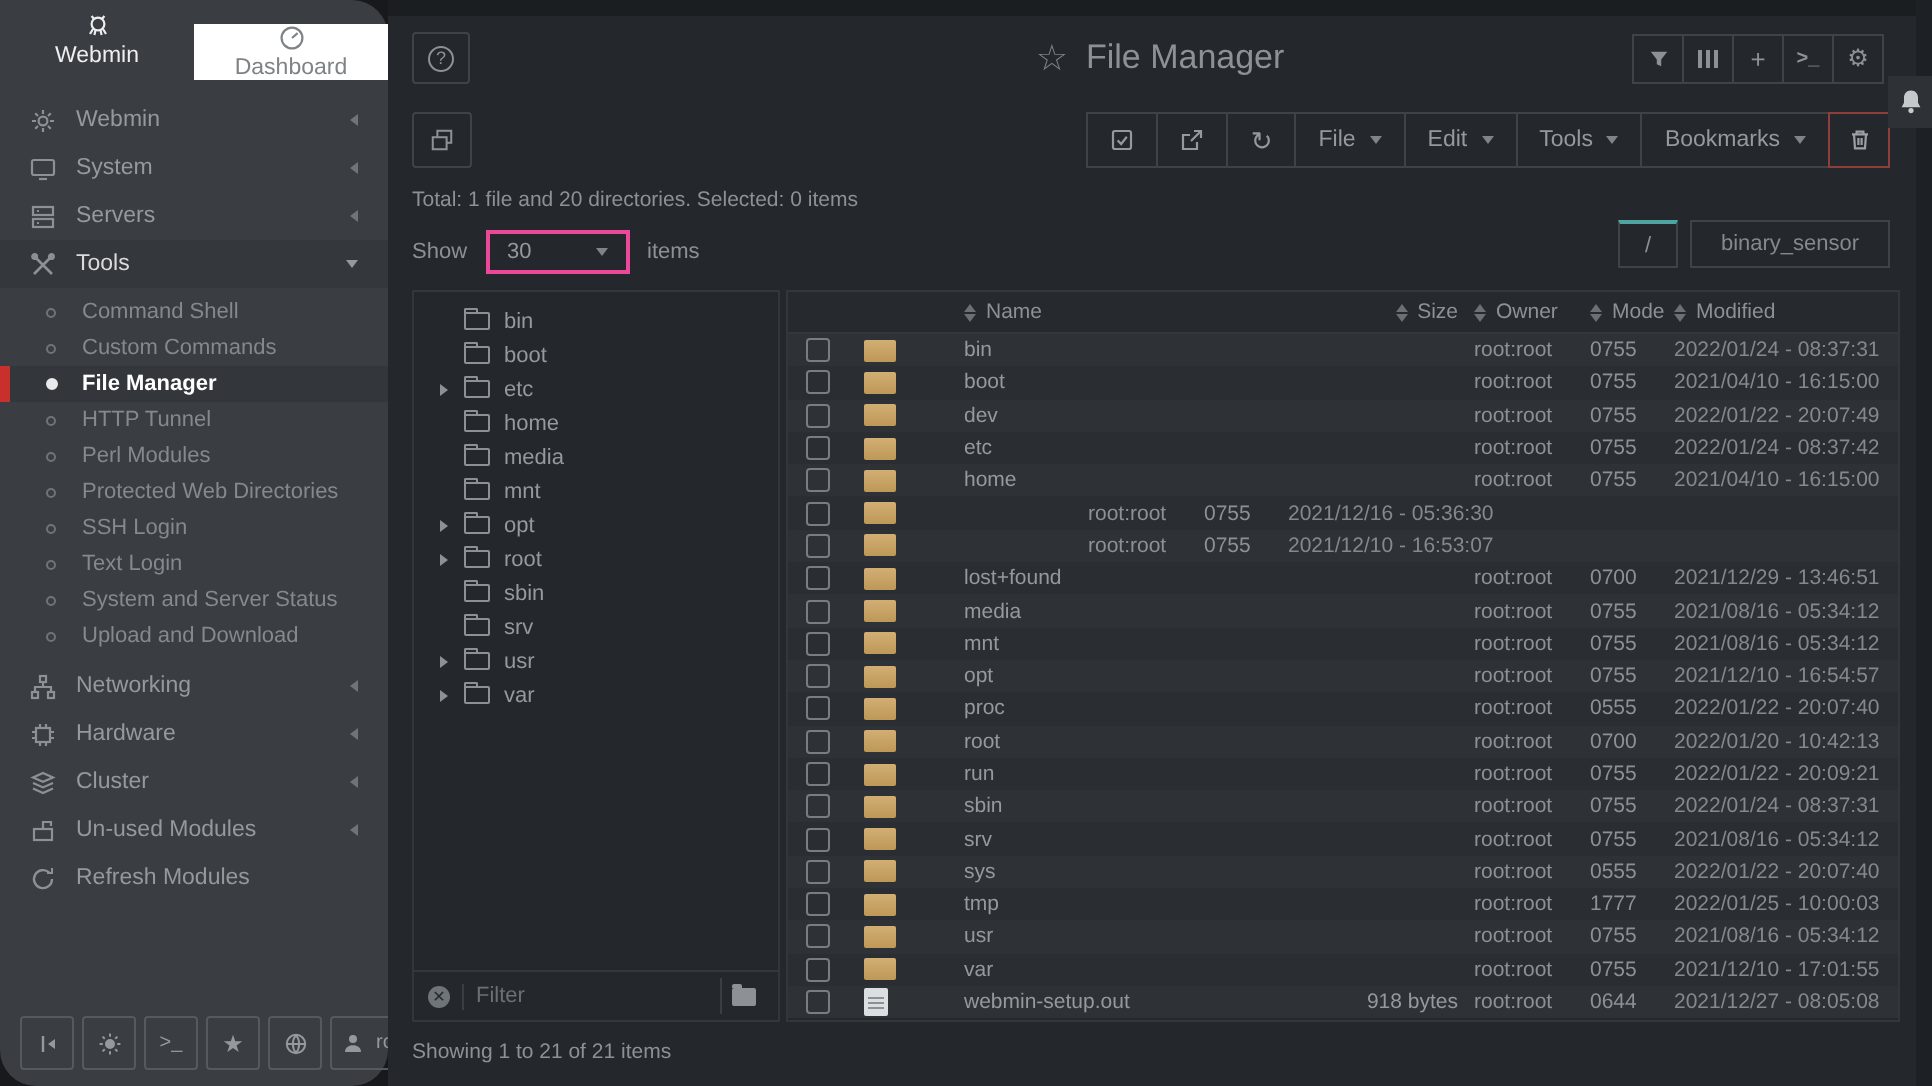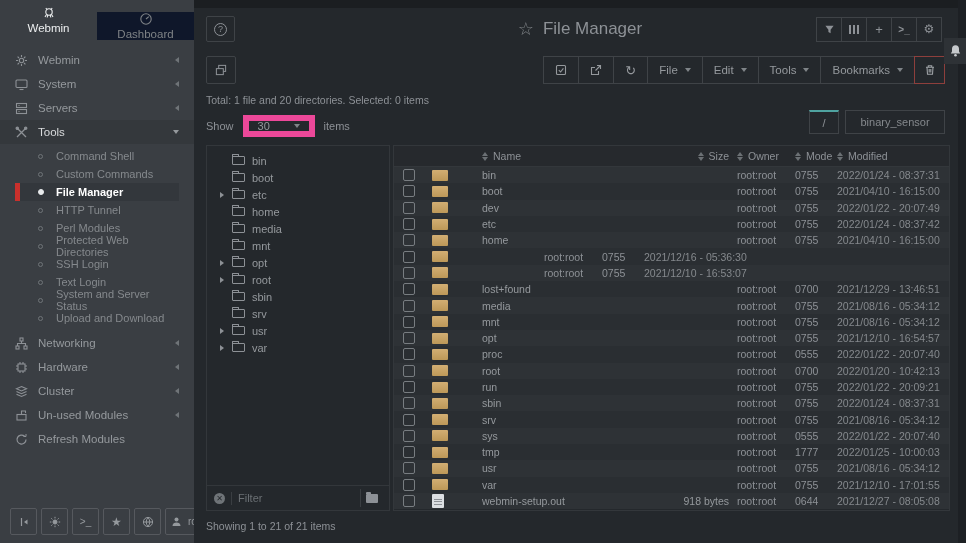--- a/index.html
+++ b/index.html
@@ -1,39 +1,39 @@
 <!DOCTYPE html>
 <html><head>
 <meta charset="utf-8">
 <style>
   * { margin:0; padding:0; box-sizing:border-box; }
   html,body { width:966px; height:543px; overflow:hidden; background:#17191c;
     font-family:"Liberation Sans", sans-serif; }
   .app { display:flex; width:966px; height:543px; }
 
   
-  .sidebar { width:194px; background:#3a3e43; display:flex; flex-direction:column; position:relative; flex-shrink:0; }
+  .sidebar { width:194px; background:#3a3e43; display:flex; flex-direction:column; position:relative; flex-shrink:0;border-radius:18px; }
   .tabs { display:flex; height:40px; flex-shrink:0; }
   .tab { flex:1; display:flex; flex-direction:column; align-items:center; justify-content:center; gap:2px; font-size:11.5px; cursor:pointer; }
   .tab.active { background:#3a3e43; color:#eceeef; }
-  .tab.inactive { background:#0f172a; color:#7f8386;margin-top:12px; }
+  .tab.inactive { background:#ffffff; color:#7f8386;margin-top:12px; }
   .tab svg { width:14px; height:14px; }
 
   .search-row { margin:8px 13px 4px; border-bottom:1px solid #4b4f54; display:flex; align-items:center; height:24px; }
   .search-row input { flex:1; background:transparent; border:none; outline:none; color:#aeb2b6; font-size:11.5px; font-family:inherit; }
   .search-row input::placeholder { color:#797e82; }
   .search-row svg { width:12px; height:12px; color:#8d9196; }
 
   .nav { flex:1; padding-top:8px; overflow:hidden; }
   .nav-cat { height:24px; display:flex; align-items:center; padding:0 15px; gap:10px; color:#95999d; font-size:11.5px; cursor:pointer; }
   .nav-cat svg, .nav-cat .uni-ico { width:13px; height:13px; flex-shrink:0; color:#8d9196; font-size:12px; line-height:13px; text-align:center; font-style:normal; }
   .caret-left { margin-left:auto; width:0; height:0; border-top:3px solid transparent; border-bottom:3px solid transparent; border-right:4px solid #6f7478; }
   .caret-down-s { margin-left:auto; width:0; height:0; border-left:3px solid transparent; border-right:3px solid transparent; border-top:4px solid #95999d; }
   .nav-cat.expanded { background:#34383c; color:#d9dbdd; }
-  .sub-list { padding:3px 15px 4px; }
+  .sub-list { padding:3px 0 4px; }
   .sub-item { height:18px; display:flex; align-items:center; padding-left:41px; font-size:11px; color:#85898d; position:relative; cursor:pointer; }
   .sub-item .dot { position:absolute; left:23px; width:5px; height:5px; border:1px solid #6f7478; border-radius:50%; }
   .sub-item.active { color:#ffffff; font-weight:bold; background:#33373c; }
   .sub-item.active .dot { background:#e8eaec; border-color:#e8eaec; width:6px; height:6px; }
   .sub-item.active::before { content:""; position:absolute; left:0; top:0; bottom:0; width:5px; background:#c9302c; }
 
   .side-bottom { position:absolute; bottom:8px; left:10px; display:flex; gap:4px; }
   .sb-btn { min-width:27px; height:27px; border:1px solid #56595e; border-radius:2px; display:flex; align-items:center; justify-content:center; gap:5px; color:#95999d; font-size:10px; padding:0 5px; cursor:pointer; background:transparent; }
   .sb-btn svg { width:12px; height:12px; }
   .sb-btn .star-g { font-size:12px; line-height:12px; font-style:normal; }
@@ -63,21 +63,21 @@
   .toolbar-right { margin-left:auto; display:flex; }
   .tb-btn { height:28px; border:1px solid #3f4347; margin-left:-1px; display:flex; align-items:center; justify-content:center; padding:0 11px; color:#95999d; font-size:11.5px; gap:7px; cursor:pointer; background:transparent; white-space:nowrap; }
   .tb-btn svg { width:12px; height:12px; }
   .tb-btn .refresh-g { font-size:13px; font-style:normal; }
   .caret-dn { width:0; height:0; border-left:3px solid transparent; border-right:3px solid transparent; border-top:4px solid #7f8488; }
   .tb-btn.trash { border-color:#8e3f3c; width:31px; padding:0; }
 
   .total-line { padding:8px 12px 0; font-size:10.5px; color:#8d9196; }
 
   .show-row { display:flex; align-items:center; padding:9px 21px 4px 12px; font-size:11px; color:#8d9196; position:relative; }
-  .show-select { width:72px; height:22px; border:6px solid #ec4899; margin:0 9px; display:flex; align-items:center; padding:0 9px; color:#95999d; cursor:pointer; background:transparent; }
+  .show-select { width:72px; height:22px; border:2px solid #ec4899; margin:0 9px; display:flex; align-items:center; padding:0 9px; color:#95999d; cursor:pointer; background:transparent; }
   .show-select .caret-dn { margin-left:auto; }
   .path-group { position:absolute; right:21px; top:4px; display:flex; align-items:center; }
   .root-btn { width:30px; height:24px; border:1px solid #3f4347; border-top:2px solid #4fa3a0; display:flex; align-items:center; justify-content:center; color:#8d9196; font-size:11px; cursor:pointer; background:transparent; }
   .path-box { min-width:100px; height:24px; border:1px solid #3f4347; margin-left:6px; display:flex; align-items:center; justify-content:center; color:#85898d; font-size:11px; padding:0 10px; cursor:text; }
 
   .panels { display:flex; margin:4px 16px 0 12px; gap:3px; height:366px;justify-content:center; }
   .tree-panel { width:184px; border:1px solid #33373b; display:flex; flex-direction:column; flex-shrink:0; }
   .tree-list { flex:1; padding-top:6px; overflow:hidden; }
   .tree-item { height:17px; display:flex; align-items:center; padding-left:13px; font-size:11px; color:#95999d; gap:7px; cursor:pointer; }
   .tree-caret { width:5px; height:0; border-top:3px solid transparent; border-bottom:3px solid transparent; border-left:4px solid #8d9196; flex-shrink:0; }

